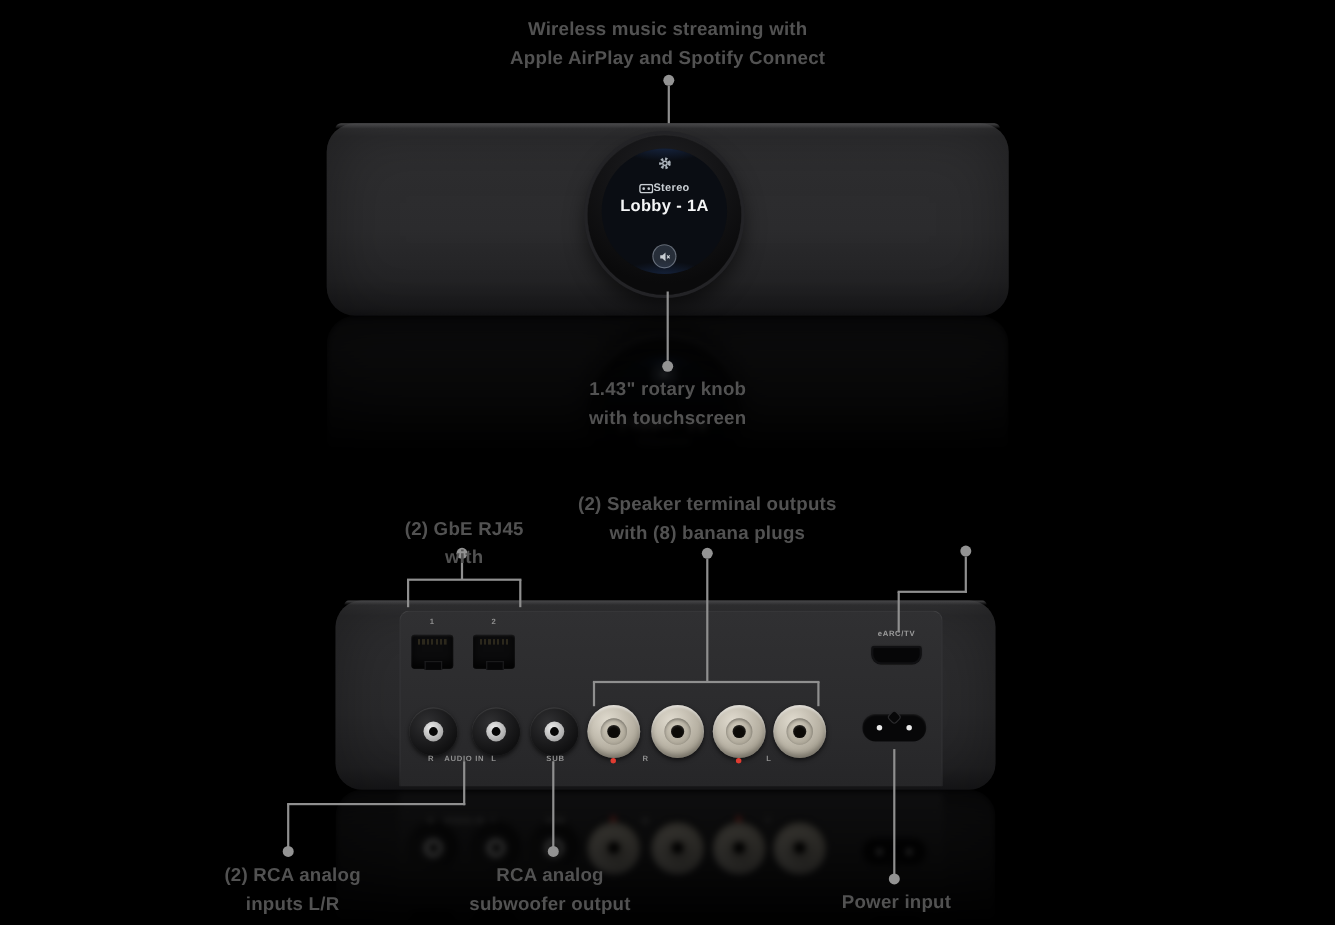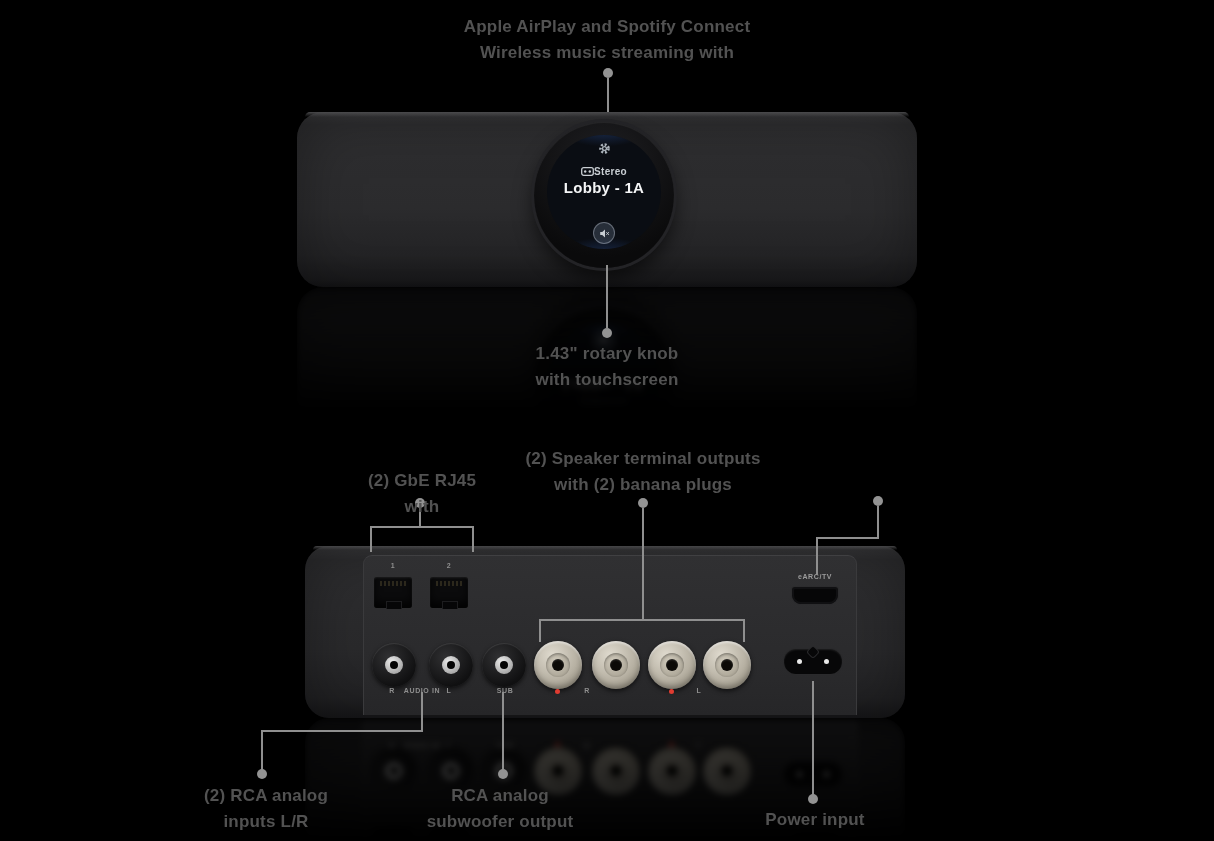--- a/index.html
+++ b/index.html
@@ -78,22 +78,22 @@
   .pwr::before{content:"";position:absolute;left:25px;top:-1px;width:8px;height:8px;background:#070708;
        border-radius:2px;transform:rotate(45deg);box-shadow:0 0 0 1px #2a2a2c;}
   .pin{position:absolute;top:10px;width:5px;height:5px;border-radius:50%;background:#e9e9e9;}
 </style>
 </head>
 <body>
 
 <div class="stage">
 
   <div class="callout" style="left:607px;top:14px;">
+    <div>Wireless music streaming with</div>
     <div>Apple AirPlay and Spotify Connect</div>
-    <div>Wireless music streaming with</div>
   </div>
 
   <div class="dot" style="left:603px;top:68px;"></div>
   <div class="lv" style="left:607px;top:78px;height:34px;"></div>
 
   <div class="dev-wrap" style="left:297px;top:112px;width:620px;height:175px;">
     <div class="dev-body front">
       <div class="knob">
         <div class="screen">
           <div class="scr-gear">
@@ -157,21 +157,21 @@
     <div>1.43" rotary knob</div>
     <div>with touchscreen</div>
   </div>
 
   <div class="callout" style="left:422px;top:446px;margin-top:22px;">
     <div>(2) GbE RJ45</div>
     <div>with</div>
   </div>
   <div class="callout" style="left:643px;top:446px;">
     <div>(2) Speaker terminal outputs</div>
-    <div>with (2) banana plugs</div>
+    <div>with (8) banana plugs</div>
   </div>
 
   <div class="dot" style="left:415px;top:498px;"></div>
   <div class="lv" style="left:419px;top:508px;height:19px;"></div>
   <div class="lh" style="left:370px;top:526px;width:104px;"></div>
   <div class="lv" style="left:370px;top:527px;height:25px;"></div>
   <div class="lv" style="left:472px;top:527px;height:25px;"></div>
 
   <div class="dot" style="left:638px;top:498px;"></div>
   <div class="lv" style="left:642px;top:508px;height:112px;"></div>

